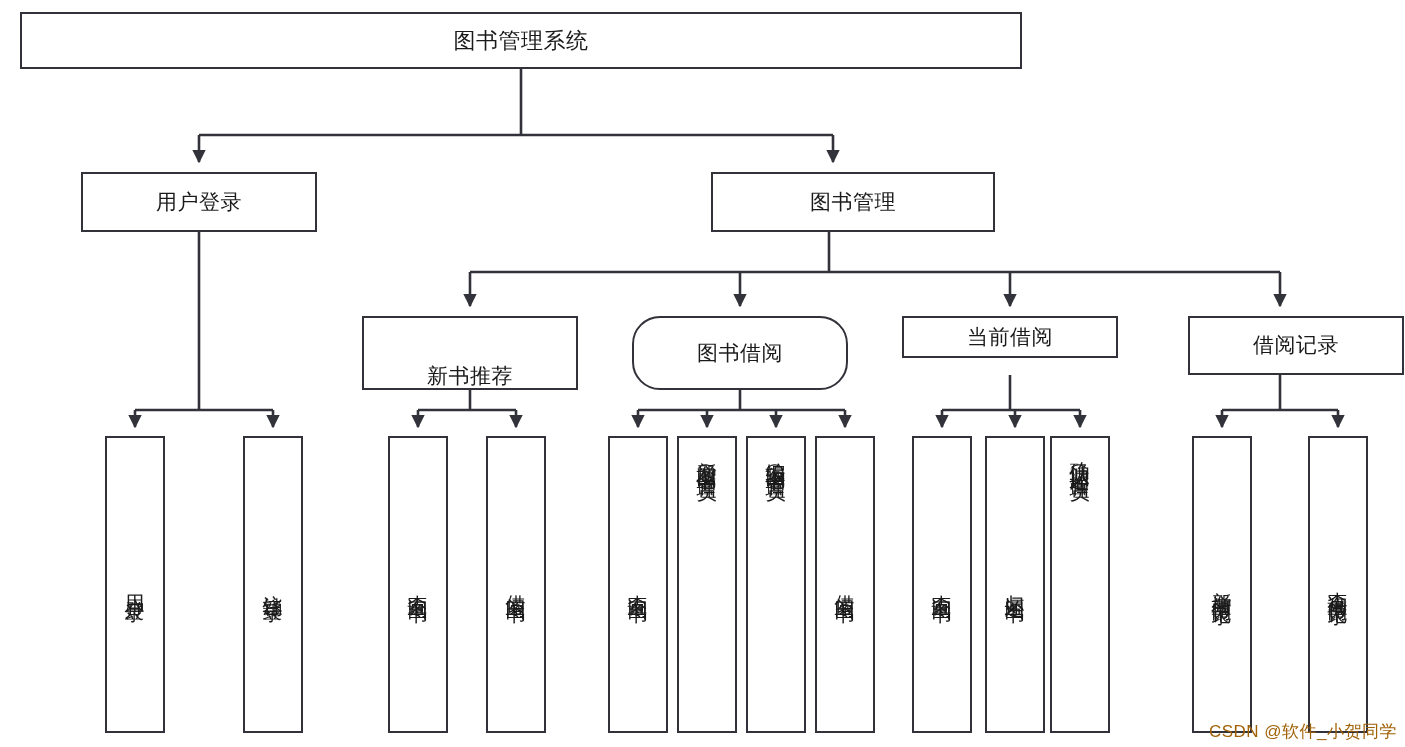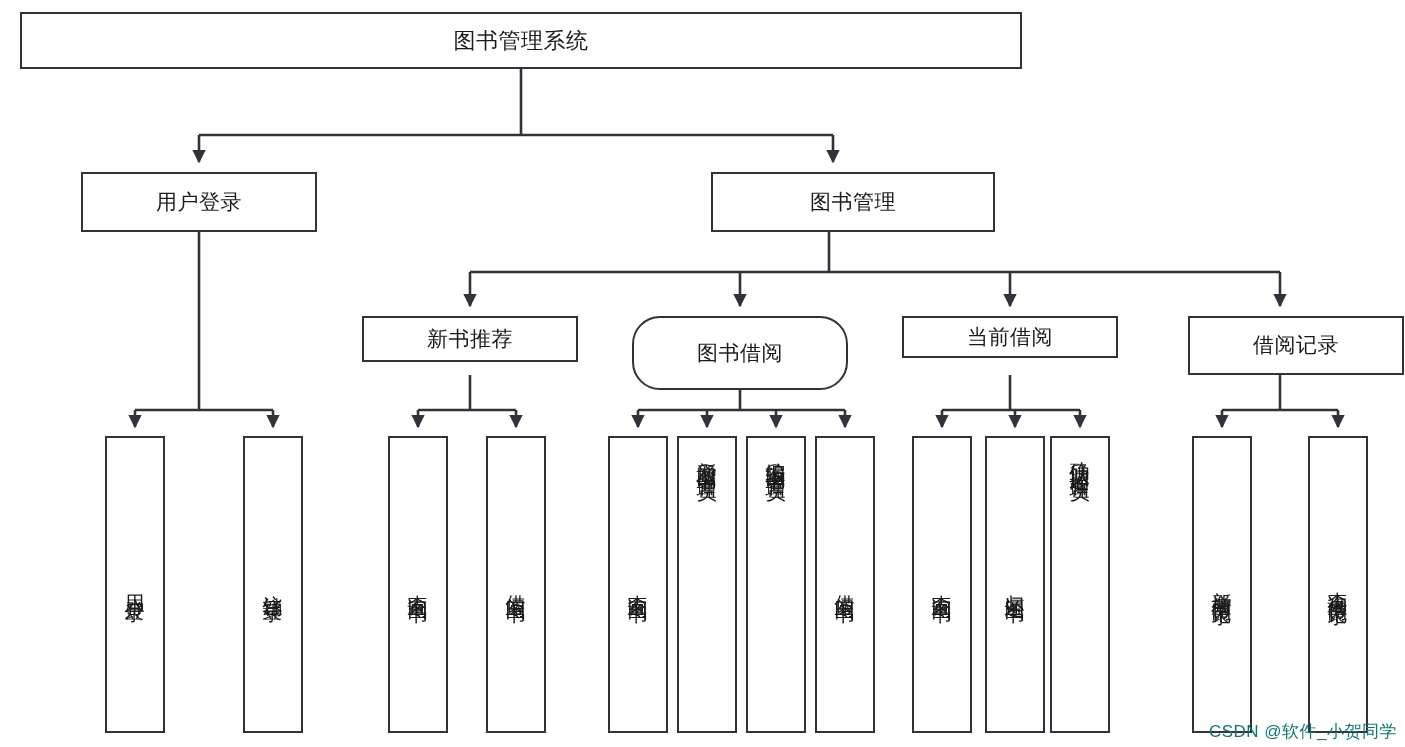--- a/index.html
+++ b/index.html
@@ -65,21 +65,21 @@
   }
   .node.v.mid {
     align-items: center;
     padding-top: 0;
   }
   .watermark {
     position: absolute;
     right: 8px;
     bottom: 4px;
     font-size: 17px;
-    color: #0f766e;
+    color: #a16207;
     white-space: nowrap;
     letter-spacing: 0.5px;
   }
 </style>
 </head>
 <body>
 
 <div id="canvas">
 
   <svg class="edges" viewBox="0 0 1405 747" xmlns="http://www.w3.org/2000/svg">
@@ -136,21 +136,21 @@
     <span class="lbl">图书管理系统</span>
   </div>
 
   <div class="node h" style="left: 81px; top: 172px; width: 236px; height: 60px;">
     <span class="lbl">用户登录</span>
   </div>
   <div class="node h" style="left: 711px; top: 172px; width: 284px; height: 60px;">
     <span class="lbl">图书管理</span>
   </div>
 
-  <div class="node h" style="left: 362px; top: 316px; width: 216px; height: 46px;">
+  <div class="node h" style="left: 362px; top: 316px; width: 216px; height: 74px; align-items: flex-end;">
     <span class="lbl">新书推荐</span>
   </div>
   <div class="node h" style="left: 632px; top: 316px; width: 216px; height: 74px; border-radius: 28px;">
     <span class="lbl">图书借阅</span>
   </div>
   <div class="node h" style="left: 902px; top: 316px; width: 216px; height: 42px;">
     <span class="lbl">当前借阅</span>
   </div>
   <div class="node h" style="left: 1172px; top: 316px; width: 216px; height: 59px; margin-left: 16px;">
     <span class="lbl">借阅记录</span>

